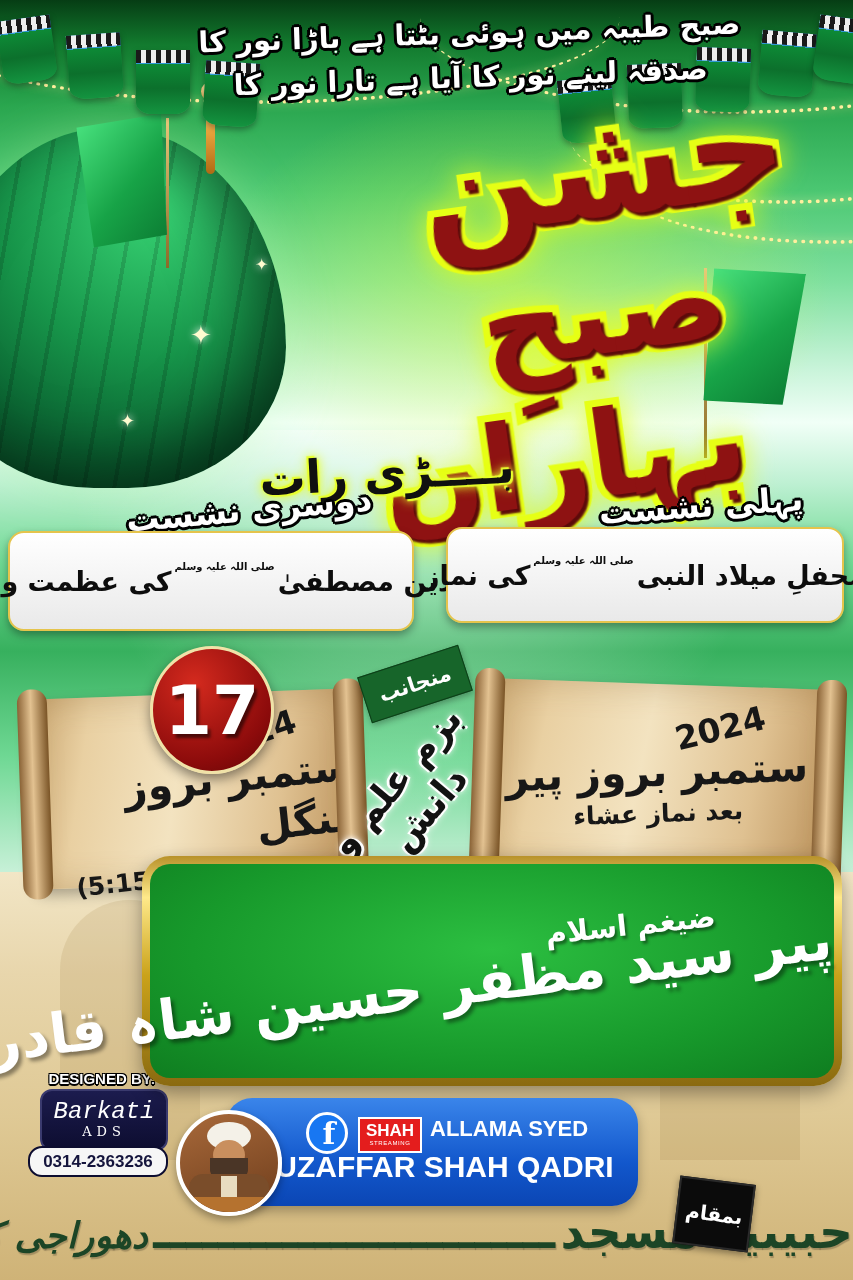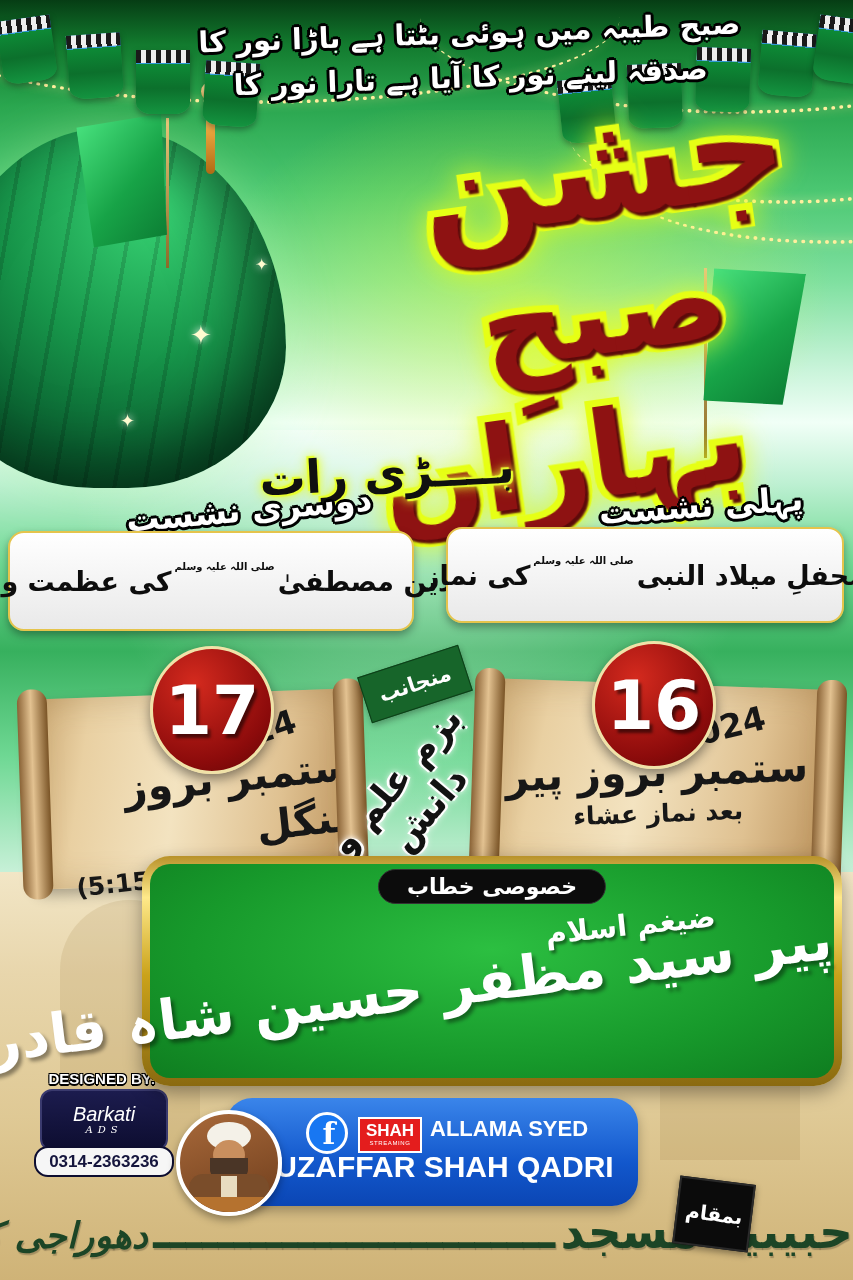--- a/index.html
+++ b/index.html
@@ -137,24 +137,24 @@
     text-shadow:3px 4px 4px rgba(0,0,0,.4);white-space:nowrap;}
 
   
   .designed-label{position:absolute;left:36px;top:1070px;width:132px;text-align:center;
     font-family:"Liberation Sans",sans-serif;font-size:15px;font-weight:bold;color:#fff;
     text-shadow:-1px -1px 0 #000,1px -1px 0 #000,-1px 1px 0 #000,1px 1px 0 #000,0 2px 0 #000;}
   .brand-box{position:absolute;left:40px;top:1089px;width:124px;height:58px;
     background:linear-gradient(180deg,#1c1c4e,#0d0d30);border:2px solid #3a3a6e;
     border-radius:12px;display:flex;flex-direction:column;align-items:center;
     justify-content:center;color:#fff;z-index:2;}
-  .brand-name{font-family:Liberation Sans, sans-serif;font-style:italic;font-size:20px;line-height:1;}
-  .brand-sub{font-family:"DejaVu Serif",serif;font-style:italic;font-size:10px;
+  .brand-name{font-family:Liberation Mono, monospace;font-style:italic;font-size:24px;line-height:1;}
+  .brand-sub{font-family:"DejaVu Serif",serif;font-size:13px;
     letter-spacing:5px;line-height:1.2;}
-  .phone-pill{position:absolute;left:34px;top:1146px;width:136px;height:27px;
+  .phone-pill{position:absolute;left:28px;top:1146px;width:136px;height:27px;
     background:#f6f6f6;border:2px solid #0d0d30;border-radius:14px;display:flex;
     align-items:center;justify-content:center;font-family:"Liberation Sans",sans-serif;
     font-size:17px;font-weight:800;color:#15153d;z-index:3;}
 
   
   .photo{position:absolute;left:176px;top:1110px;width:98px;height:98px;border-radius:50%;
     border:4px solid #fff;overflow:hidden;z-index:6;box-shadow:0 4px 9px rgba(0,0,0,.35);
     background:linear-gradient(160deg,#a8693a,#6e3d1c);}
   .ph-turban{position:absolute;left:27px;top:8px;width:44px;height:28px;border-radius:50%;
     background:#f4f1e8;}
@@ -269,37 +269,35 @@
     <span>کی نماز</span>
   </div>
 
   <div class="scroll sc-right">
     <div class="scroll-inner">
       <div class="y2024">2024</div>
       <div class="dayline">ستمبر بروز پیر</div>
       <div class="timeline">بعد نماز عشاء</div>
     </div>
   </div>
-  <div class="day-badge b16">16</div>
 
   <div class="scroll sc-left">
     <div class="scroll-inner">
       <div class="y2024">2024</div>
       <div class="dayline">ستمبر بروز منگل</div>
       <div class="timeline">بعد اذان فجر (5:15)</div>
     </div>
   </div>
   <div class="day-badge b17">17</div>
 
   <div class="org-badge">منجانب</div>
   <div class="org-name">بزم علم و دانش</div>
 
   <div class="banner-frame">
     <div class="banner-green">
-      <div class="addr-pill">خصوصی خطاب</div>
       <div class="honorific-title">ضیغم اسلام</div>
       <div class="speaker-name">پیر سید مظفر حسین شاہ قادری</div>
     </div>
   </div>
 
   <div class="designed-label">DESIGNED BY:</div>
   <div class="brand-box">
     <div class="brand-name">Barkati</div>
     <div class="brand-sub">ADS</div>
   </div>

